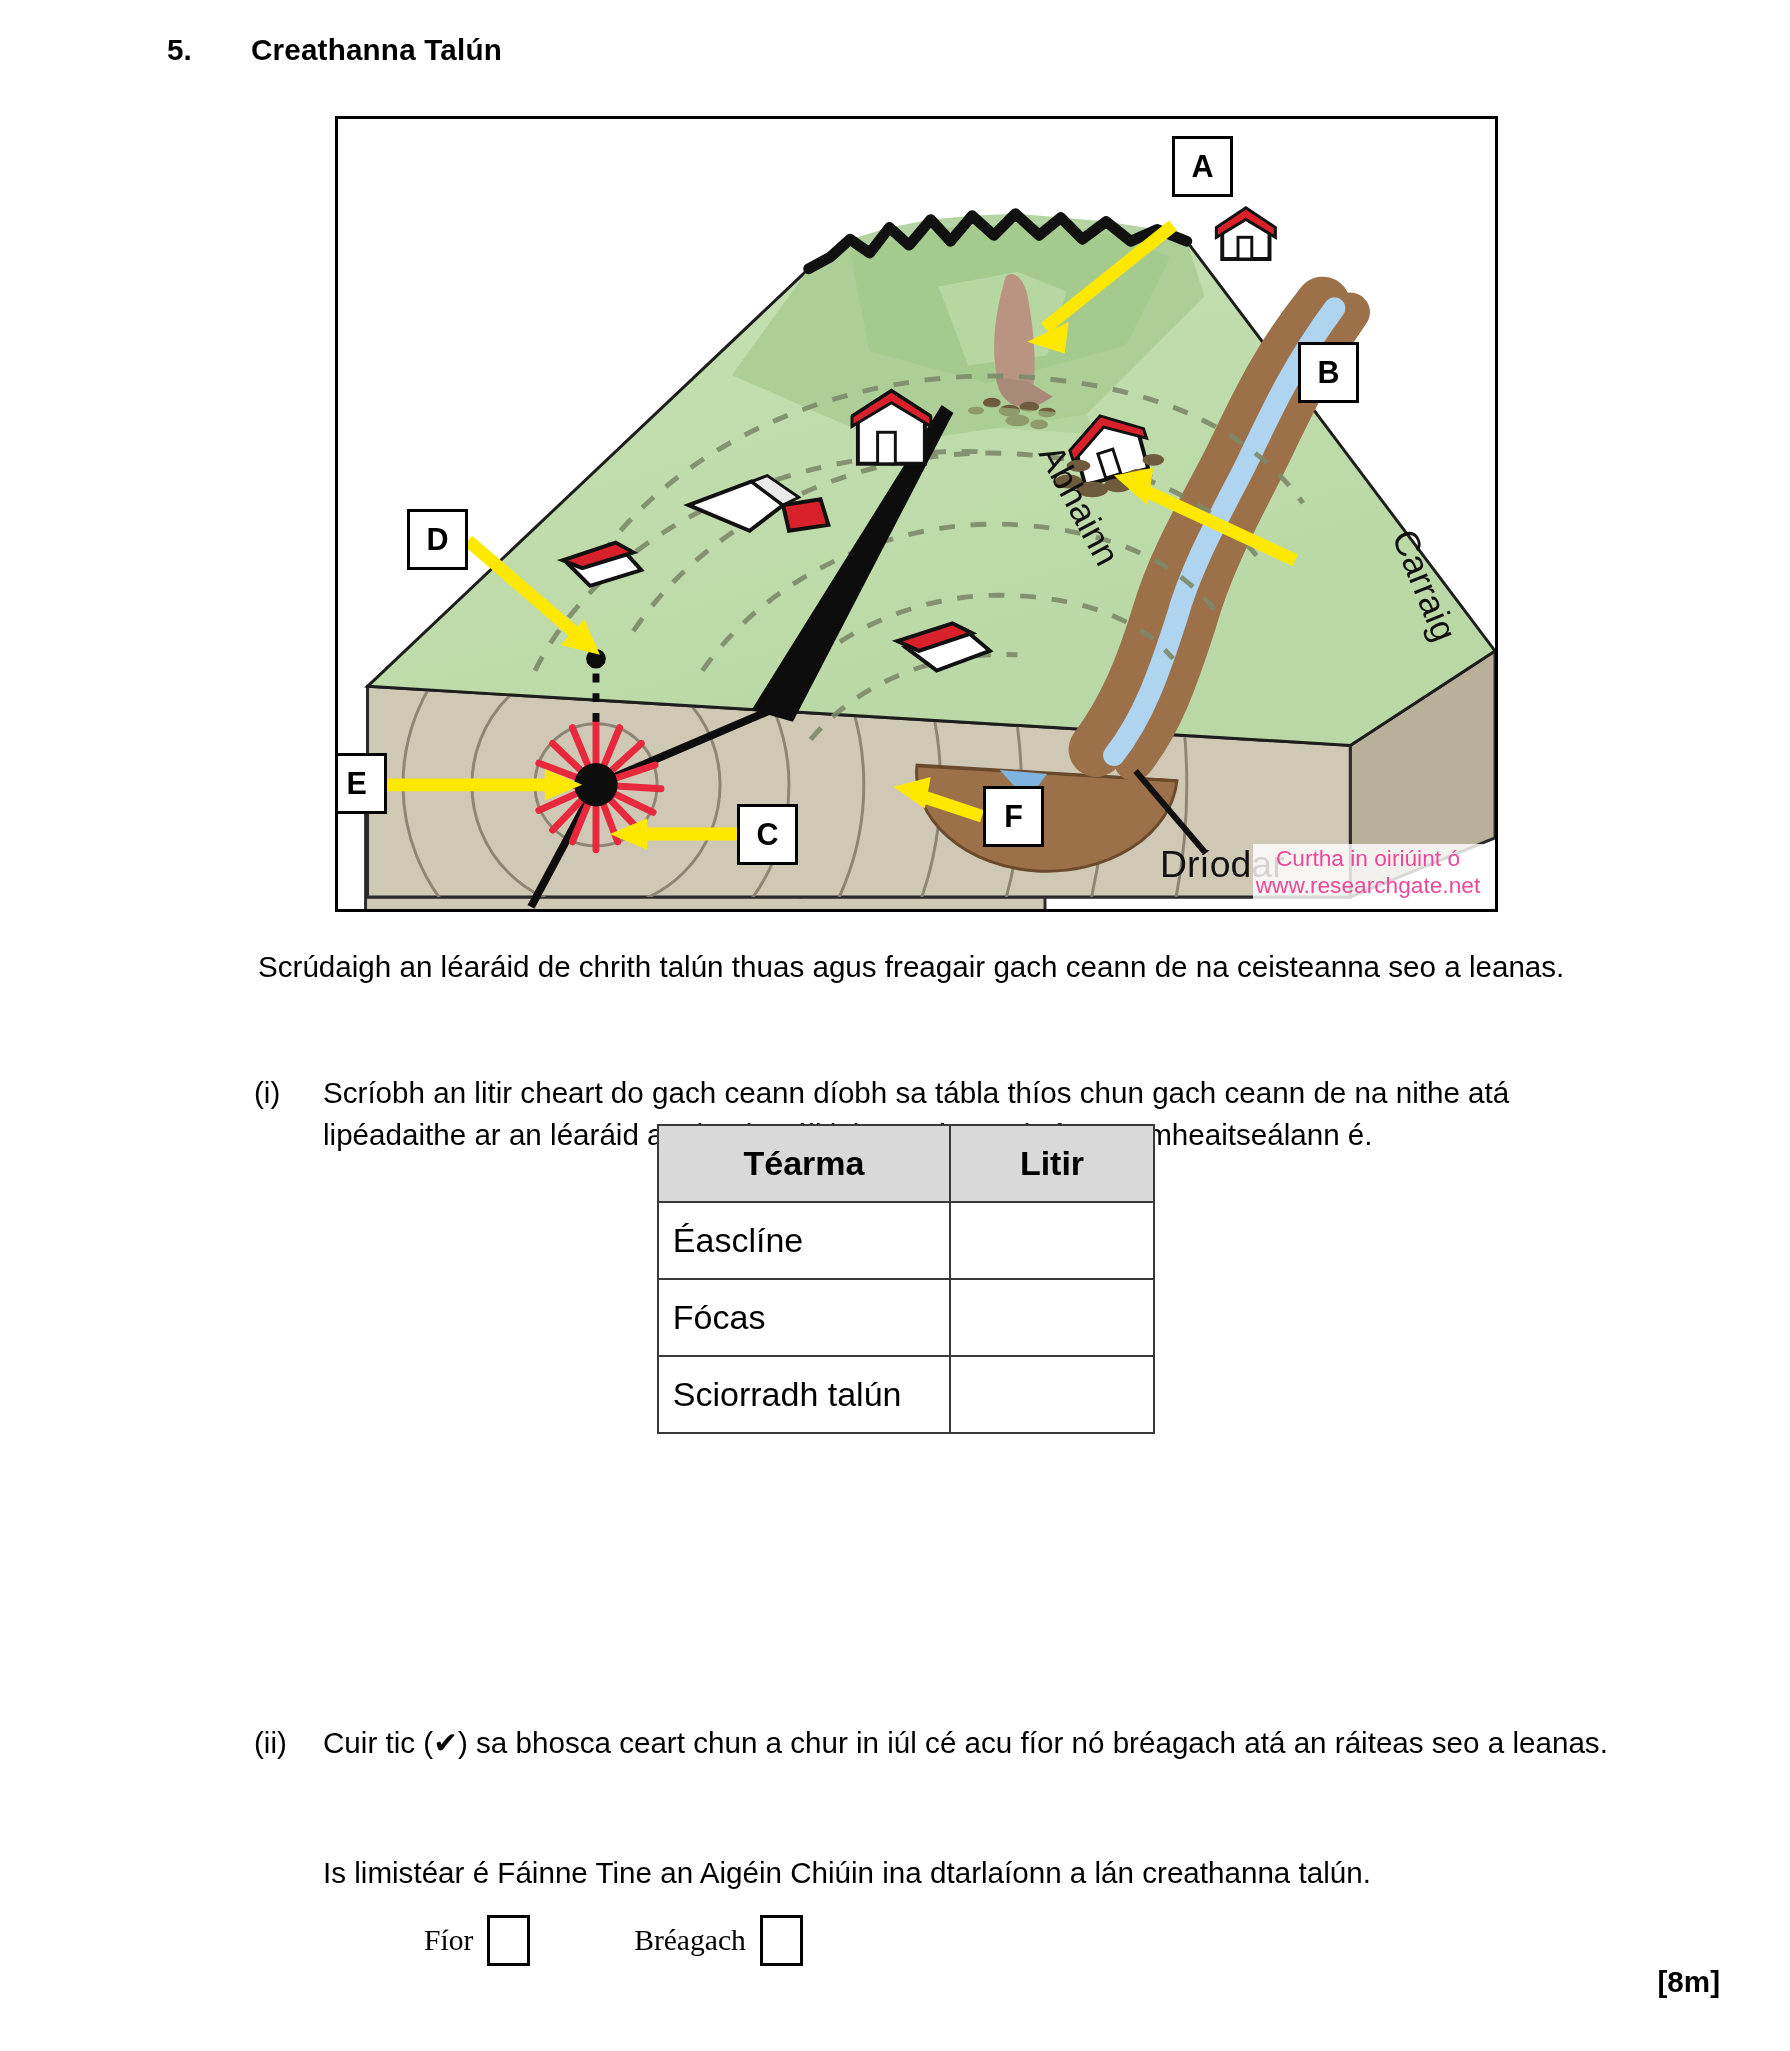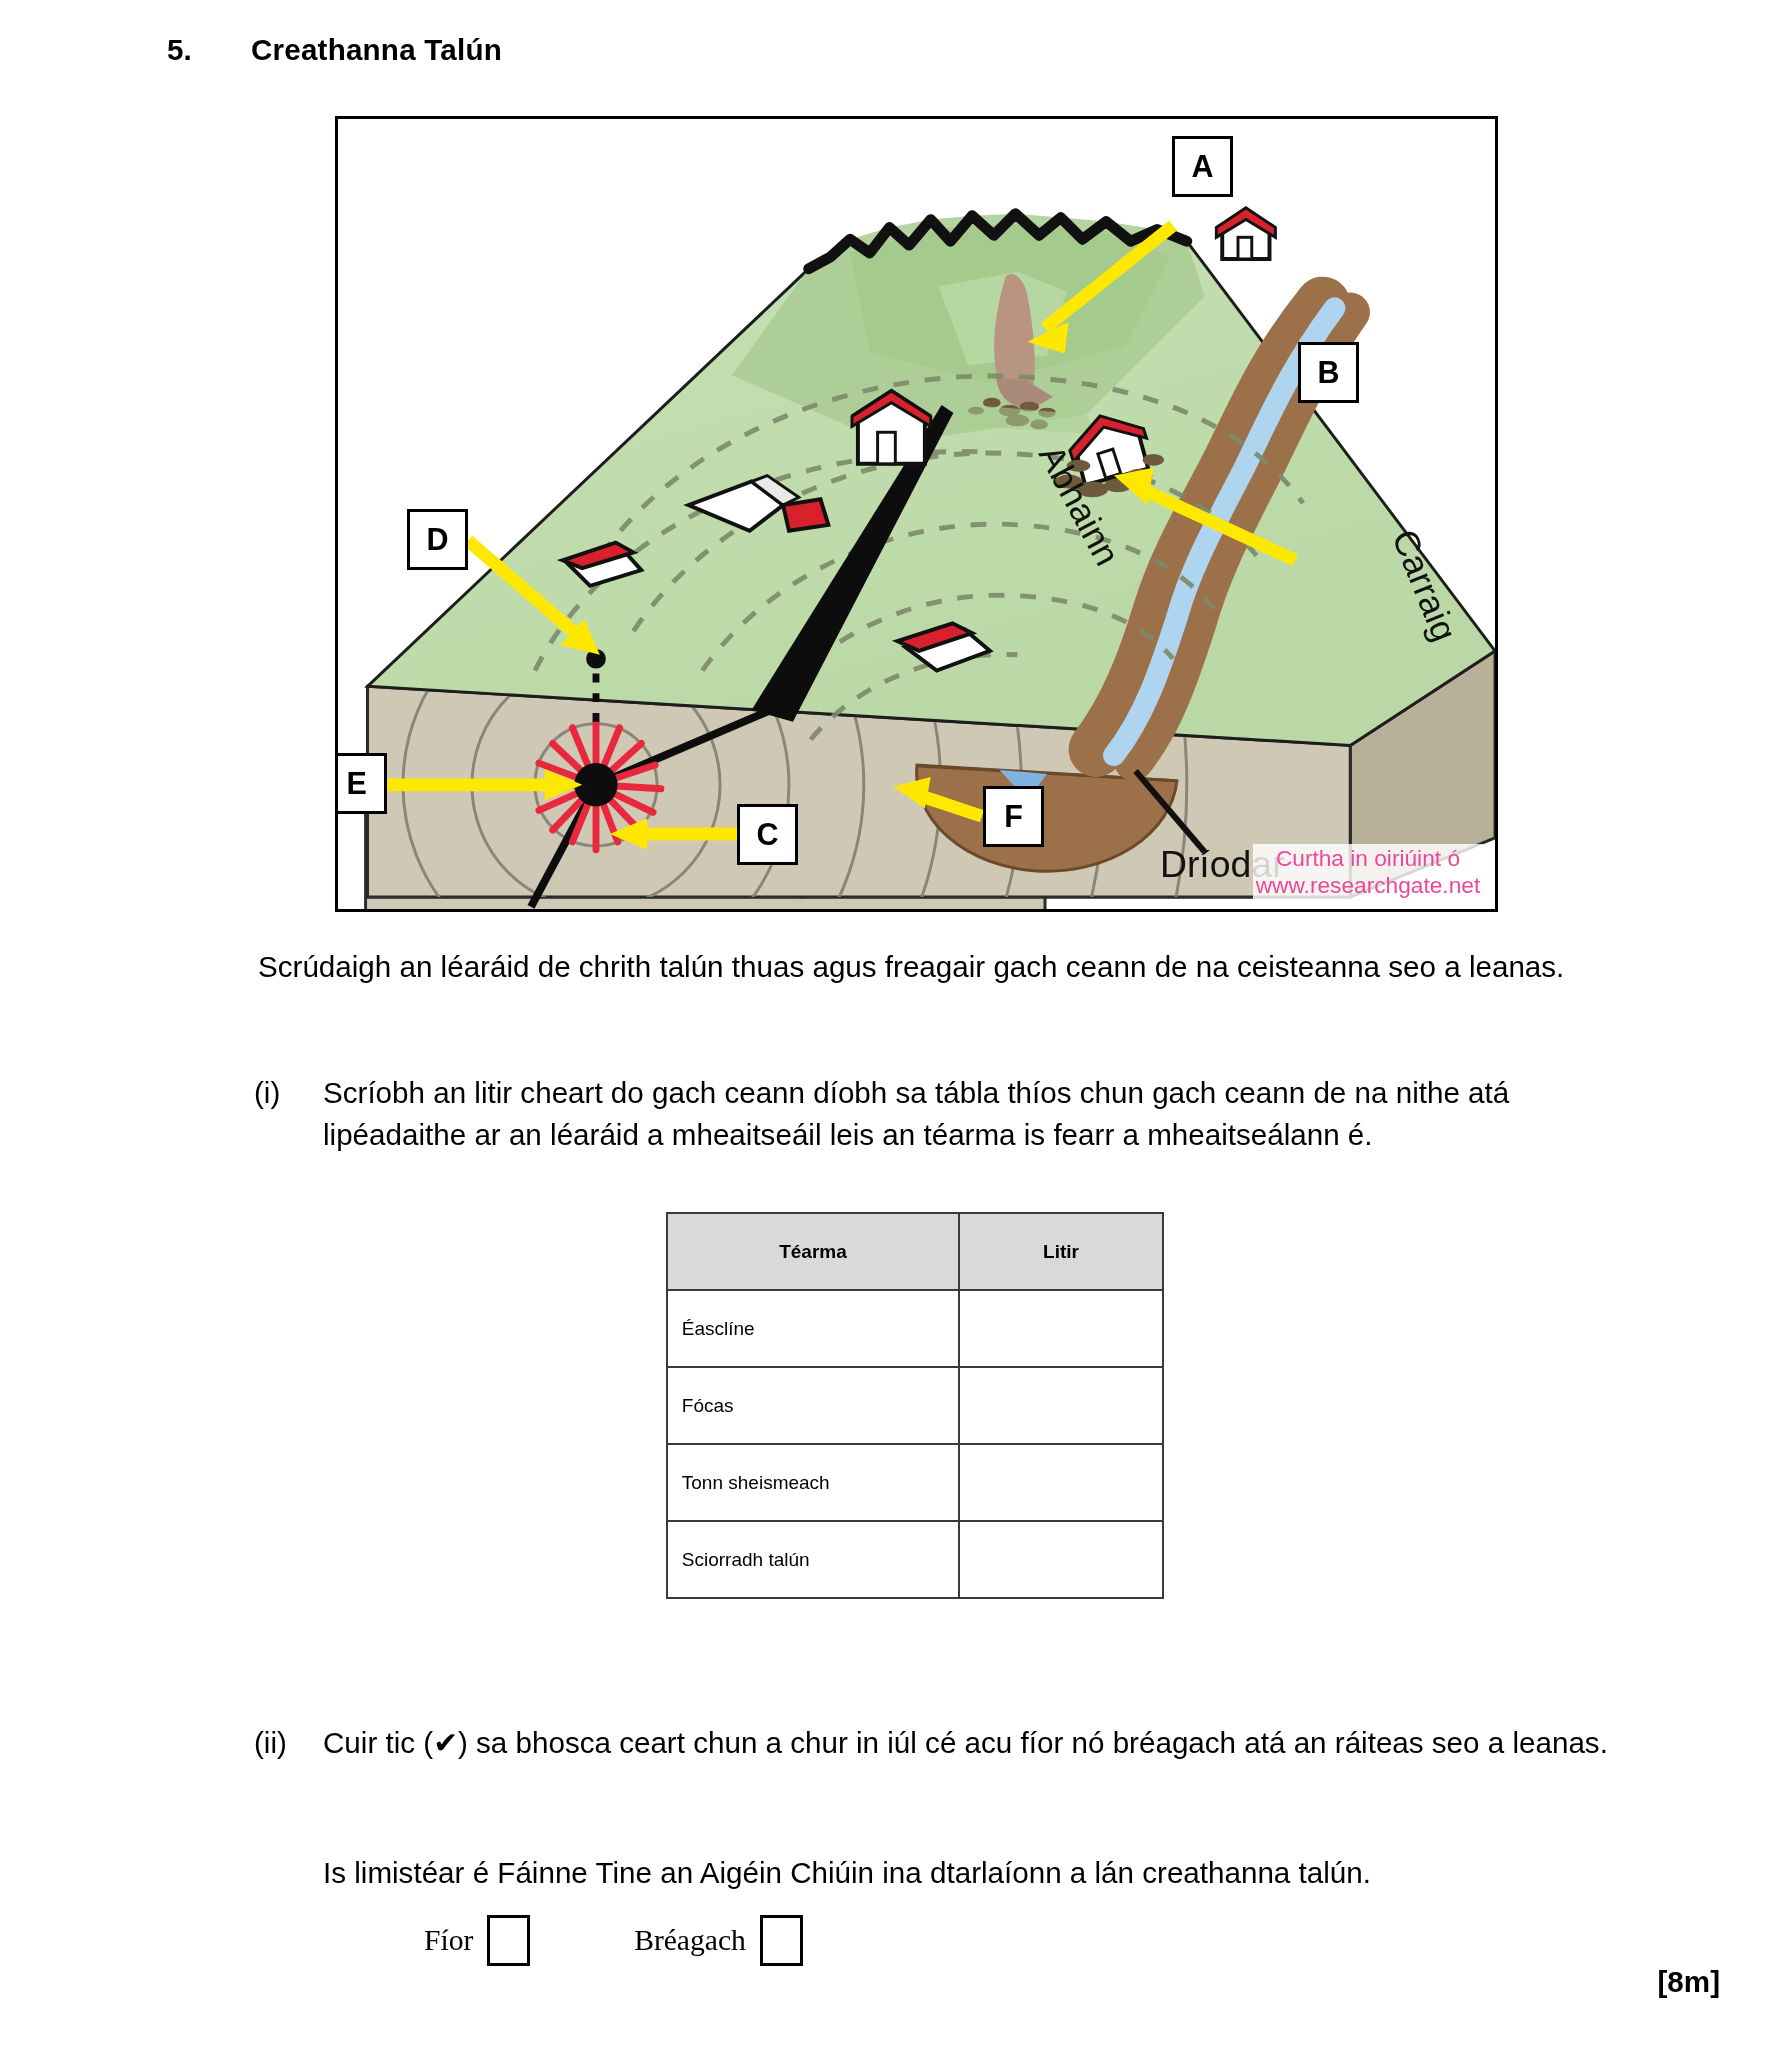--- a/index.html
+++ b/index.html
@@ -86,24 +86,23 @@
 
   .q-i  { left: 254px; top: 1072px; width: 1340px; }
   .q-ii { left: 254px; top: 1722px; width: 1359px; }
 
   .stmt { left: 323px; top: 1852px; width: 1320px; }
 
   
   .term-table {
     position: absolute;
     left: 657px;
-    top: 1212px;
+    top: 1124px;
     border-collapse: collapse;
-    font-size: 19px;
-    margin-left: 9px;
+    font-size: 34px;
   }
   .term-table th, .term-table td {
     border: 2px solid #3a3a3a;
     height: 77px;
     padding: 0 13.8px;
     vertical-align: middle;
   }
   .term-table th {
     background: #d9d9d9;
     font-weight: bold;
@@ -412,24 +411,20 @@
   <tbody>
     <tr>
       <td class="term-cell">Éasclíne</td>
       <td class="answer-cell"></td>
     </tr>
     <tr>
       <td class="term-cell">Fócas</td>
       <td class="answer-cell"></td>
     </tr>
     <tr>
-      <td class="term-cell">Tonn sheismeach</td>
-      <td class="answer-cell"></td>
-    </tr>
-    <tr>
       <td class="term-cell">Sciorradh talún</td>
       <td class="answer-cell"></td>
     </tr>
   </tbody>
 </table>
 
 <div class="numbered q-ii">
   <span class="marker">(ii)</span>
   <span class="body">Cuir tic (✔) sa bhosca ceart chun a chur in iúl cé acu fíor nó bréagach atá an ráiteas seo a leanas.</span>
 </div>

